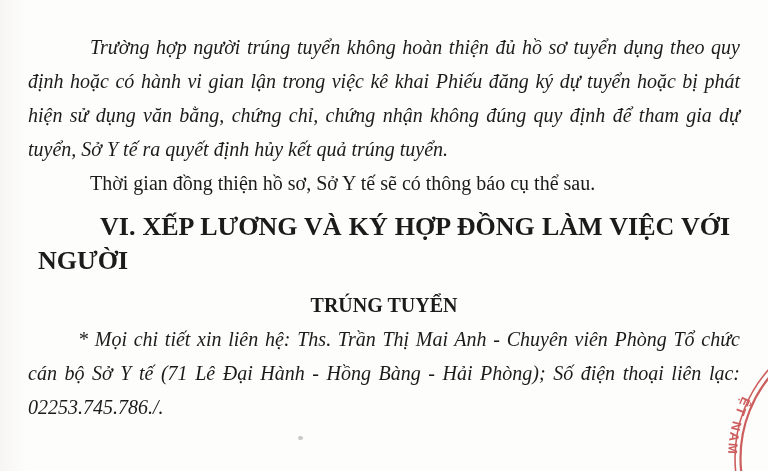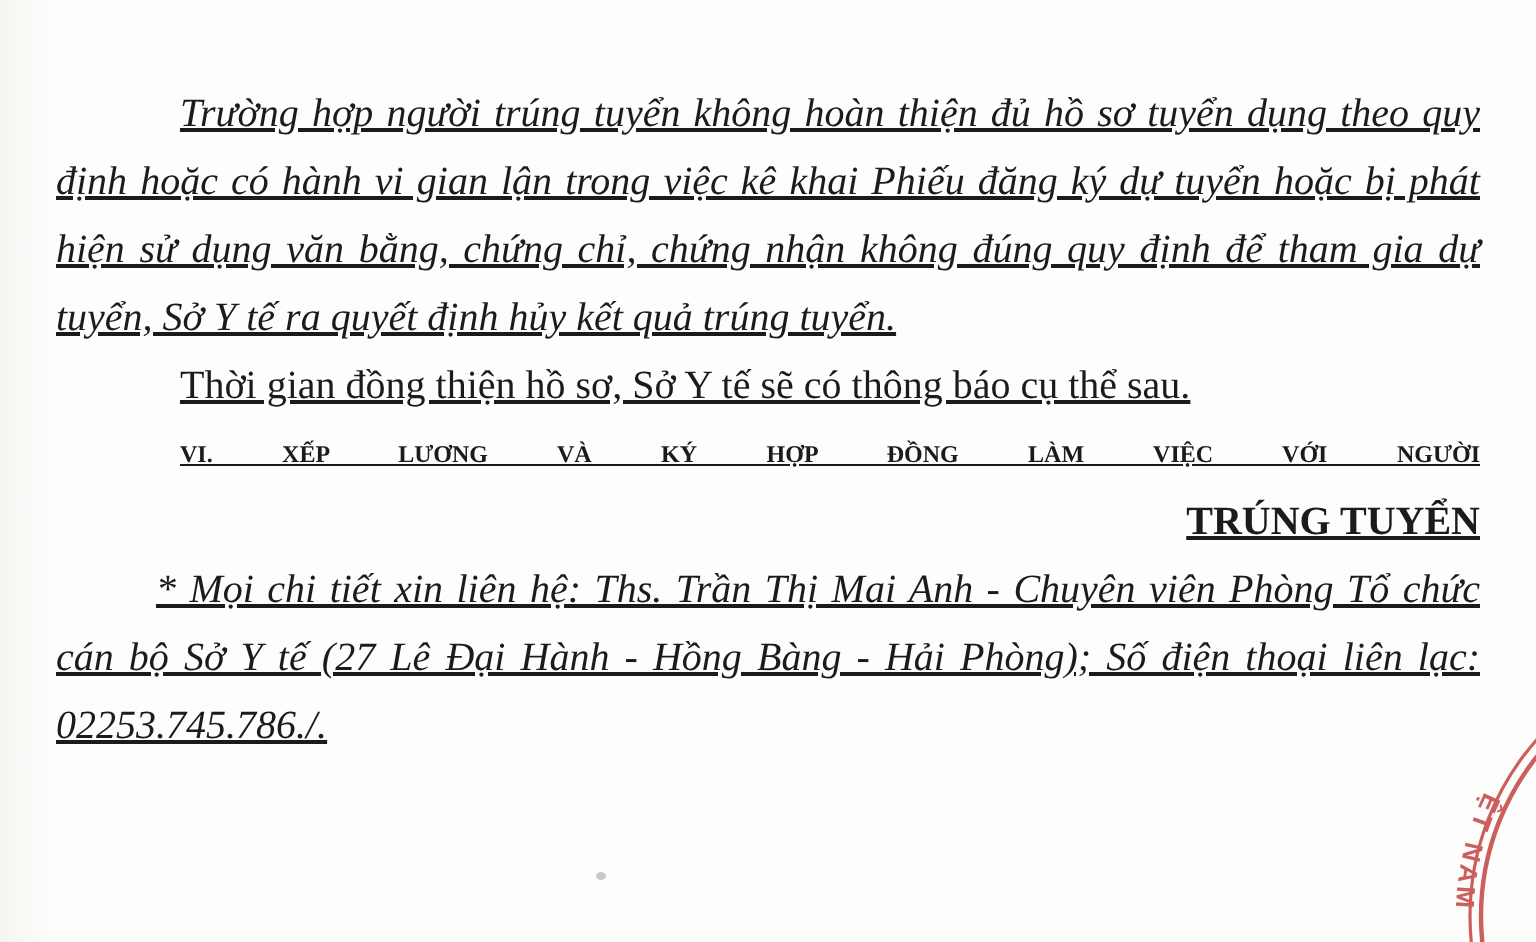--- a/index.html
+++ b/index.html
@@ -7,48 +7,47 @@
     position:relative;
     width:768px; height:471px;
     margin:0;
     background:linear-gradient(90deg, #f6f5f2 0px, #fdfdfc 26px, #fdfdfc 100%);
     overflow:hidden;
     font-family:"Liberation Serif", serif;
     color:#1b1b1b;
   }
   .textblock {
     position:absolute;
-    left:28px; top:40px;
+    left:28px; top:30px;
     width:712px;
     font-size:20px;
     line-height:34px;
-    text-decoration:underline;
   }
   .para {
     margin:0;
     text-align:justify;
     text-indent:62px;
   }
   .italic { font-style:italic; }
   .indent-small { text-indent:50px; }
   .heading-line1 {
-    margin:0;
-    font-size:12px;
+    margin:10px;
+    font-size:26px;
     line-height:34px;
     font-weight:bold;
     text-align:justify;
     text-align-last:justify;
     text-indent:62px;
   }
   .heading-line2 {
     margin:0;
     font-size:20px;
     line-height:34px;
     font-weight:bold;
-    text-align:right;
+    text-align:center;
     text-indent:0;
   }
   .speck {
     position:absolute;
     left:298px; top:436px;
     width:5px; height:4px;
     border-radius:50%;
     background:rgba(100,100,100,0.35);
   }
   .stamp {
@@ -66,21 +65,21 @@
 </head>
 <body>
 
 <div class="page">
 
   <div class="textblock">
     <p class="para italic">Trường hợp người trúng tuyển không hoàn thiện đủ hồ sơ tuyển dụng theo quy định hoặc có hành vi gian lận trong việc kê khai Phiếu đăng ký dự tuyển hoặc bị phát hiện sử dụng văn bằng, chứng chỉ, chứng nhận không đúng quy định để tham gia dự tuyển, Sở Y tế ra quyết định hủy kết quả trúng tuyển.</p>
     <p class="para">Thời gian đồng thiện hồ sơ, Sở Y tế sẽ có thông báo cụ thể sau.</p>
     <div class="heading-line1">VI. XẾP LƯƠNG VÀ KÝ HỢP ĐỒNG LÀM VIỆC VỚI NGƯỜI</div>
     <div class="heading-line2">TRÚNG TUYỂN</div>
-    <p class="para italic indent-small">* Mọi chi tiết xin liên hệ: Ths. Trần Thị Mai Anh - Chuyên viên Phòng Tổ chức cán bộ Sở Y tế (27 Lê Đại Hành - Hồng Bàng - Hải Phòng); Số điện thoại liên lạc: 02253.745.786./.</p>
+    <p class="para italic indent-small">* Mọi chi tiết xin liên hệ: Ths. Trần Thị Mai Anh - Chuyên viên Phòng Tổ chức cán bộ Sở Y tế (71 Lê Đại Hành - Hồng Bàng - Hải Phòng); Số điện thoại liên lạc: 02253.745.786./.</p>
   </div>
 
   <div class="speck"></div>
 
   <svg class="stamp" width="82" height="132" viewBox="686 339 82 132" xmlns="http://www.w3.org/2000/svg">
     <defs>
       <path id="stamp-text-arc" d="M 742.5 396 A 140 140 0 0 0 728 462"></path>
     </defs>
     <circle cx="868" cy="458" r="133" fill="none" stroke-width="1.6" stroke="#c23c3c"></circle>
     <circle cx="868" cy="458" r="127.5" fill="none" stroke-width="2.2" stroke="#c23c3c"></circle>

